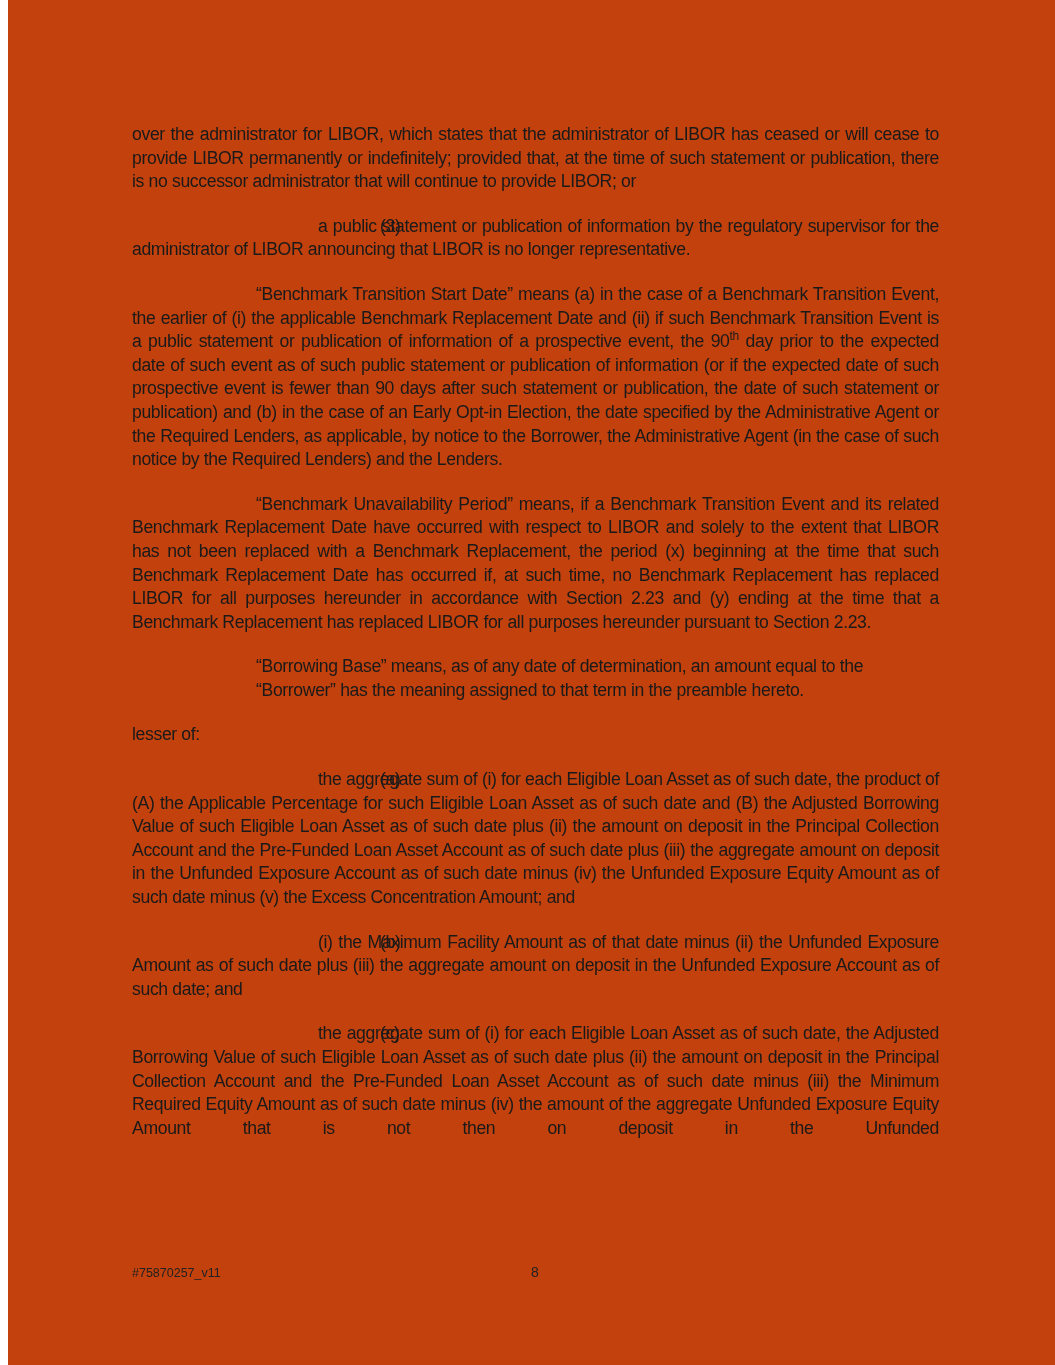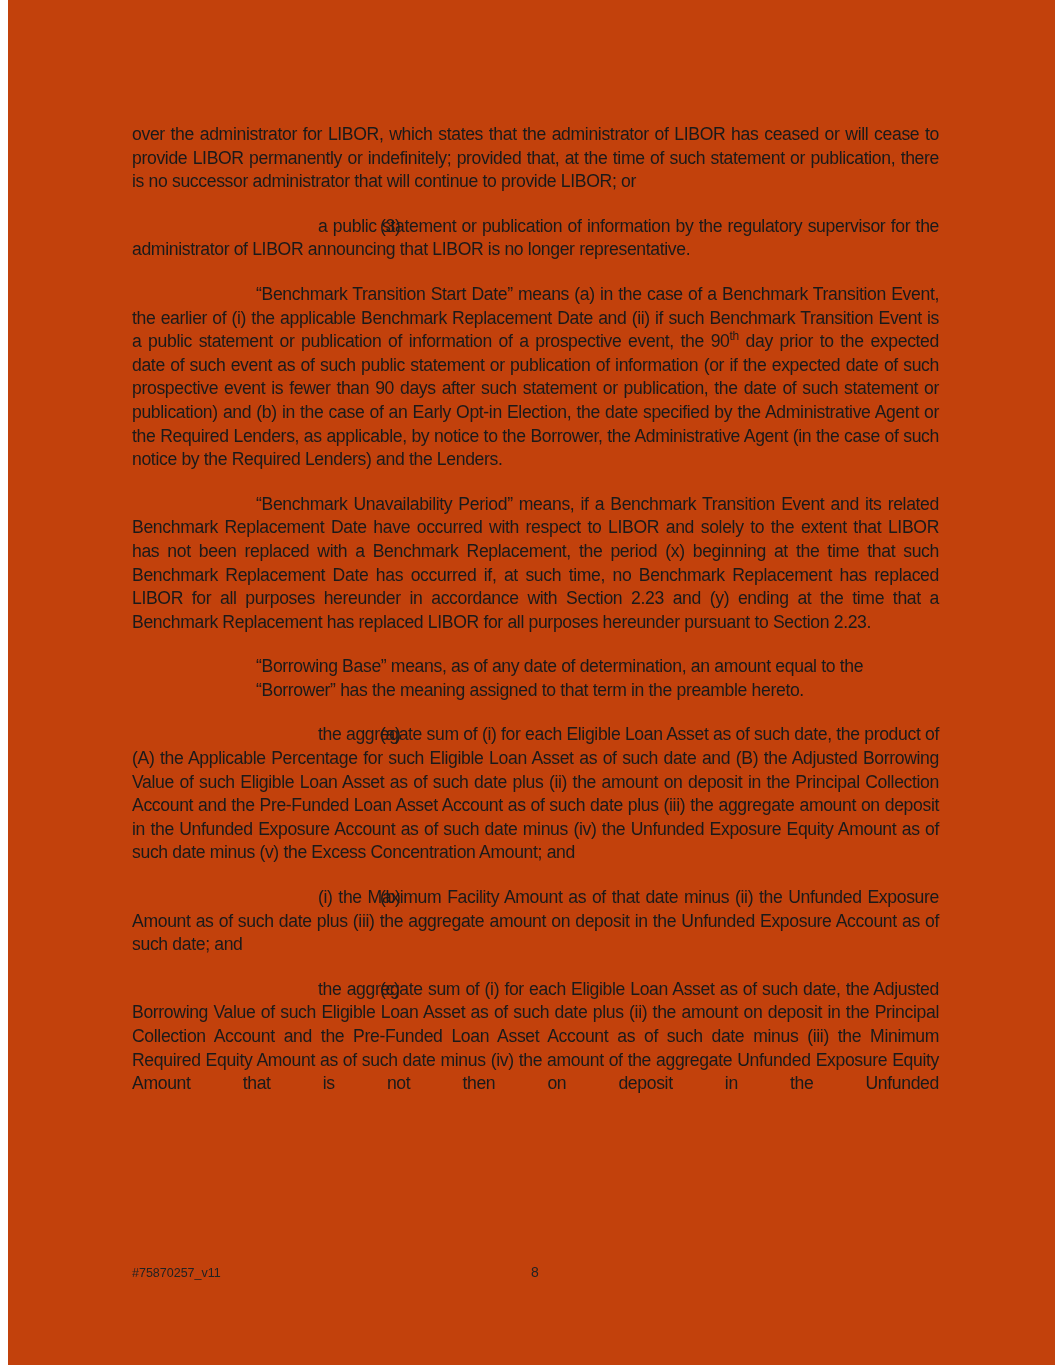--- a/index.html
+++ b/index.html
@@ -36,19 +36,20 @@
 <body>
 
 <div class="page">
   <div class="content" id="content">
       <p class="para"><span>over the administrator for LIBOR, which states that the administrator of LIBOR has ceased or will cease to provide LIBOR permanently or indefinitely; provided that, at the time of such statement or publication, there is no successor administrator that will continue to provide LIBOR; or</span></p>
       <p class="para indent"><span class="tab" style="width: 62px;">(3)</span><span>a public statement or publication of information by the regulatory supervisor for the administrator of LIBOR announcing that LIBOR is no longer representative.</span></p>
       <p class="para indent"><span>“</span><span class="u">Benchmark Transition Start Date</span><span>” means (a) in the case of a Benchmark Transition Event, the earlier of (i) the applicable Benchmark Replacement Date and (ii) if such Benchmark Transition Event is a public statement or publication of information of a prospective event, the 90</span><sup>th</sup><span> day prior to the expected date of such event as of such public statement or publication of information (or if the expected date of such prospective event is fewer than 90 days after such statement or publication, the date of such statement or publication) and (b) in the case of an Early Opt-in Election, the date specified by the Administrative Agent or the Required Lenders, as applicable, by notice to the Borrower, the Administrative Agent (in the case of such notice by the Required Lenders) and the Lenders.</span></p>
       <p class="para indent"><span>“</span><span class="u">Benchmark Unavailability Period</span><span>” means, if a Benchmark Transition Event and its related Benchmark Replacement Date have occurred with respect to LIBOR and solely to the extent that LIBOR has not been replaced with a Benchmark Replacement, the period (x) beginning at the time that such Benchmark Replacement Date has occurred if, at such time, no Benchmark Replacement has replaced LIBOR for all purposes hereunder in accordance with </span><span class="u">Section 2.23</span><span> and (y) ending at the time that a Benchmark Replacement has replaced LIBOR for all purposes hereunder pursuant to </span><span class="u">Section 2.23</span><span>.</span></p>
       <p class="para indent tight"><span>“</span><span class="u">Borrowing Base</span><span>” means, as of any date of determination, an amount equal to the</span></p>
       <p class="para indent"><span>“</span><span class="u">Borrower</span><span>” has the meaning assigned to that term in the preamble hereto.</span></p>
+      <p class="para hang"><span>lesser of:</span></p>
       <p class="para indent"><span class="tab" style="width: 62px;">(a)</span><span>the aggregate sum of (i) for each Eligible Loan Asset as of such date, the product of (A) the Applicable Percentage for such Eligible Loan Asset as of such date and (B) the Adjusted Borrowing Value of such Eligible Loan Asset as of such date </span><span class="u">plus</span><span> (ii) the amount on deposit in the Principal Collection Account and the Pre-Funded Loan Asset Account as of such date </span><span class="u">plus</span><span> (iii) the aggregate amount on deposit in the Unfunded Exposure Account as of such date </span><span class="u">minus</span><span> (iv) the Unfunded Exposure Equity Amount as of such date </span><span class="u">minus</span><span> (v) the Excess Concentration Amount; and</span></p>
       <p class="para indent"><span class="tab" style="width: 62px;">(b)</span><span>(i) the Maximum Facility Amount as of that date </span><span class="u">minus</span><span> (ii) the Unfunded Exposure Amount as of such date </span><span class="u">plus</span><span> (iii) the aggregate amount on deposit in the Unfunded Exposure Account as of such date; and</span></p>
       <p class="para indent" style="text-align-last: justify;"><span class="tab" style="width: 62px;">(c)</span><span>the aggregate sum of (i) for each Eligible Loan Asset as of such date, the Adjusted Borrowing Value of such Eligible Loan Asset as of such date </span><span class="u">plus</span><span> (ii) the amount on deposit in the Principal Collection Account and the Pre-Funded Loan Asset Account as of such date </span><span class="u">minus</span><span> (iii) the Minimum Required Equity Amount as of such date </span><span class="u">minus</span><span> (iv) the amount of the aggregate Unfunded Exposure Equity Amount that is not then on deposit in the Unfunded</span></p>
     </div>
   <div class="footer-id">#75870257_v11</div>
   <div class="footer-page">8</div>
 </div>
 
 </body></html>

